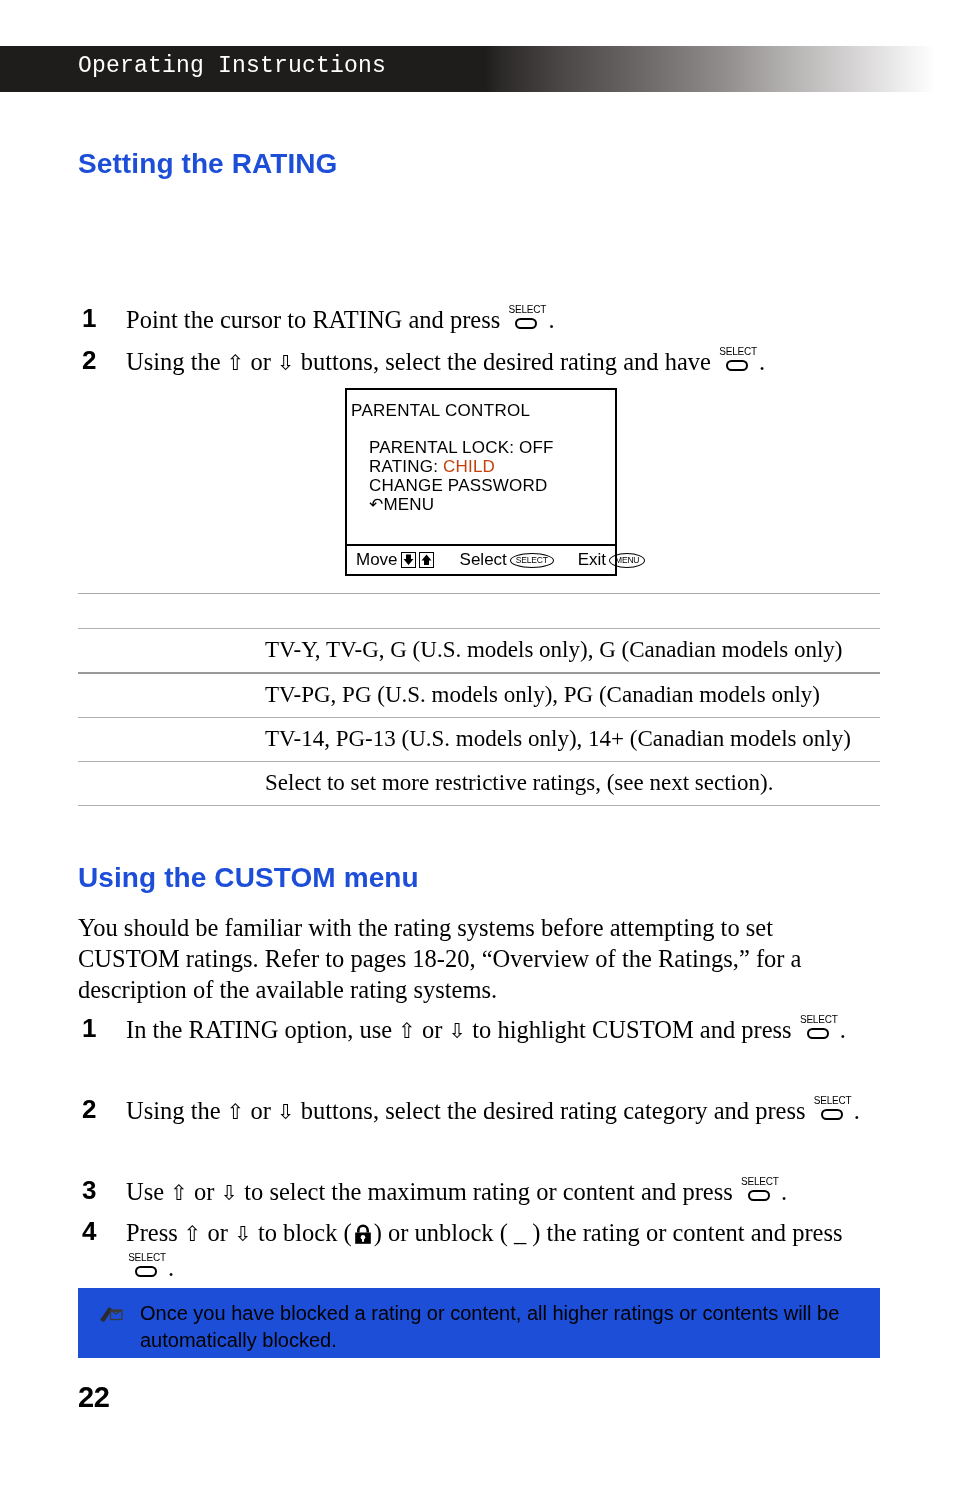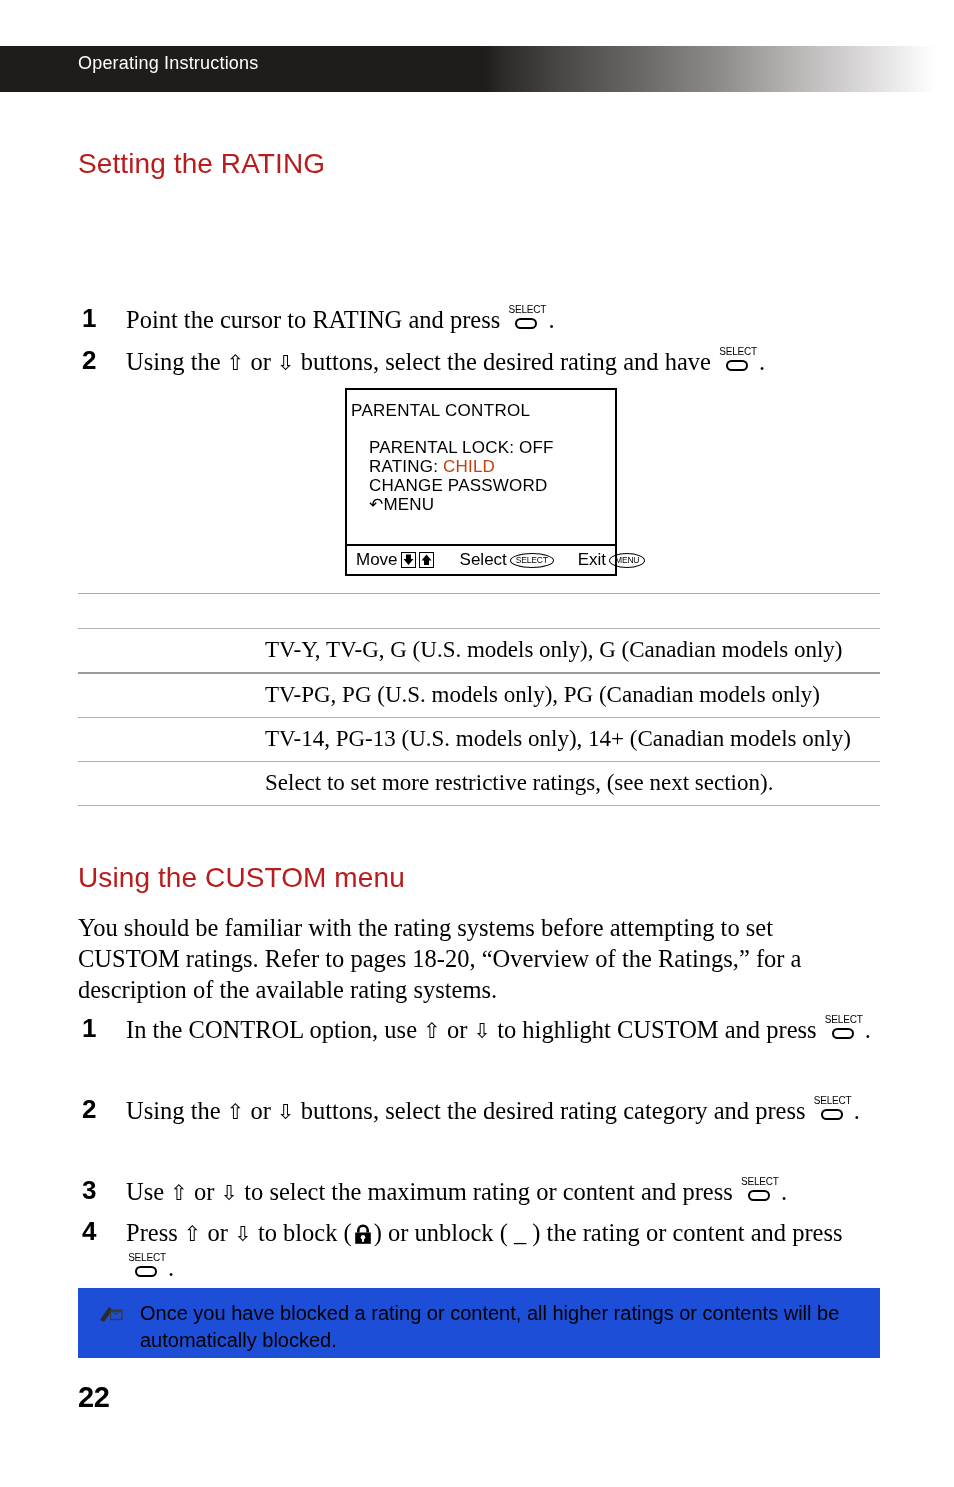--- a/index.html
+++ b/index.html
@@ -27,22 +27,22 @@
         #1f1c1c 0px, #1f1c1c 485px,
         #2b2828 500px, #4a4646 560px,
         #6b6767 640px, #8f8b8b 720px,
         #b5b2b2 790px, #d6d4d4 855px,
         #f0efef 905px, #ffffff 935px, #ffffff 954px);
   }
   .header-title {
     position: absolute;
     left: 78px;
     top: 53px;
-    font-family: Liberation Sans, sans-serif;
-    font-size: 18px;
+    font-family: Liberation Mono, monospace;
+    font-size: 23px;
     font-weight: 400;
     letter-spacing: 0.2px;
     color: #ffffff;
   }
 
   
   .page {
     position: absolute;
     left: 0;
     top: 0;
@@ -54,25 +54,25 @@
     position: absolute;
     left: 78px;
     top: 0;
     width: 802px;
   }
 
   
   h2.section-heading {
     font-family: "Liberation Sans Narrow", "Liberation Sans", sans-serif;
     font-size: 28px;
-    font-weight: normal;
+    font-weight: bold;
     letter-spacing: 0.1px;
     margin: 0;
     padding: 0;
-    color: #b91c1c;
+    color: #1d4ed8;
   }
 
   
   p.body-text {
     font-family: "Liberation Serif", serif;
     font-size: 24.5px;
     line-height: 31px;
     margin: 0;
     padding: 0;
     text-align: left;
@@ -379,21 +379,21 @@
     <h2 class="section-heading">Using the CUSTOM menu</h2>
   </div>
 
   <div class="content" style="top:912px; position:absolute;">
     <p class="body-text">You should be familiar with the rating systems before attempting to set CUSTOM ratings. Refer to pages 18-20, “Overview of the Ratings,” for a description of the available rating systems.</p>
   </div>
 
   <div class="content" style="top:1013px; position:absolute;">
     <div class="step">
       <span class="step-num">1</span>
-      <span>In the CONTROL option, use </span><span class="arrow-glyph">⇧</span><span> or </span><span class="arrow-glyph">⇩</span><span> to highlight CUSTOM and press </span><span class="select-btn"><span class="sb-label">SELECT</span><span class="sb-pill"></span></span><span>.</span>
+      <span>In the RATING option, use </span><span class="arrow-glyph">⇧</span><span> or </span><span class="arrow-glyph">⇩</span><span> to highlight CUSTOM and press </span><span class="select-btn"><span class="sb-label">SELECT</span><span class="sb-pill"></span></span><span>.</span>
     </div>
   </div>
 
   <div class="content" style="top:1094px; position:absolute;">
     <div class="step">
       <span class="step-num">2</span>
       <span>Using the </span><span class="arrow-glyph">⇧</span><span> or </span><span class="arrow-glyph">⇩</span><span> buttons, select the desired rating category and press </span><span class="select-btn"><span class="sb-label">SELECT</span><span class="sb-pill"></span></span><span>.</span>
     </div>
   </div>
 

